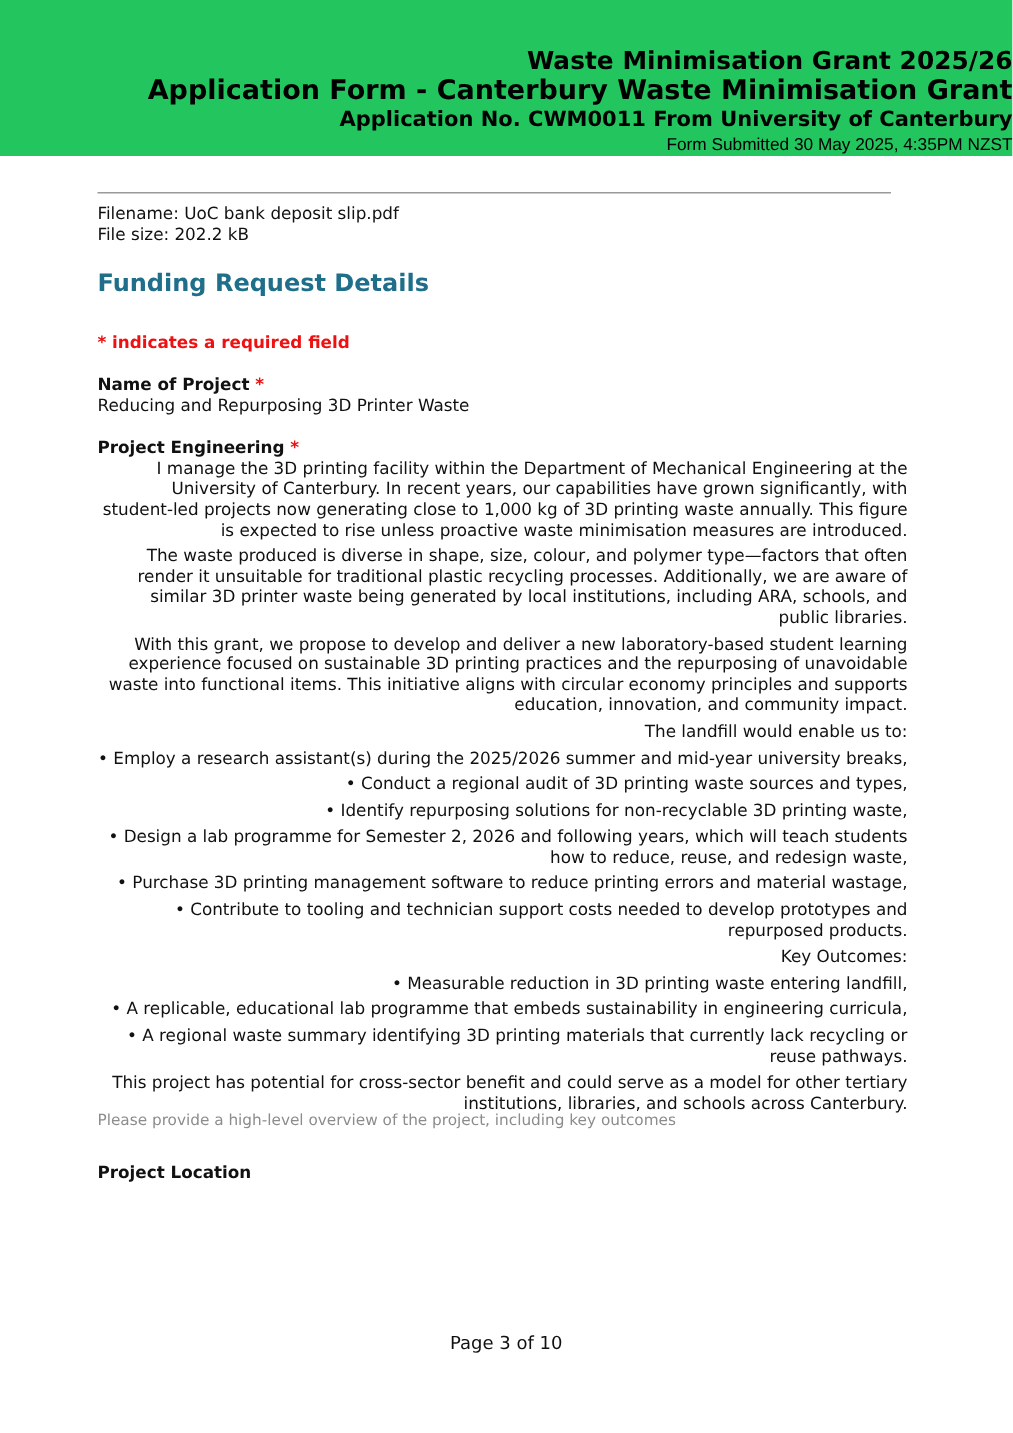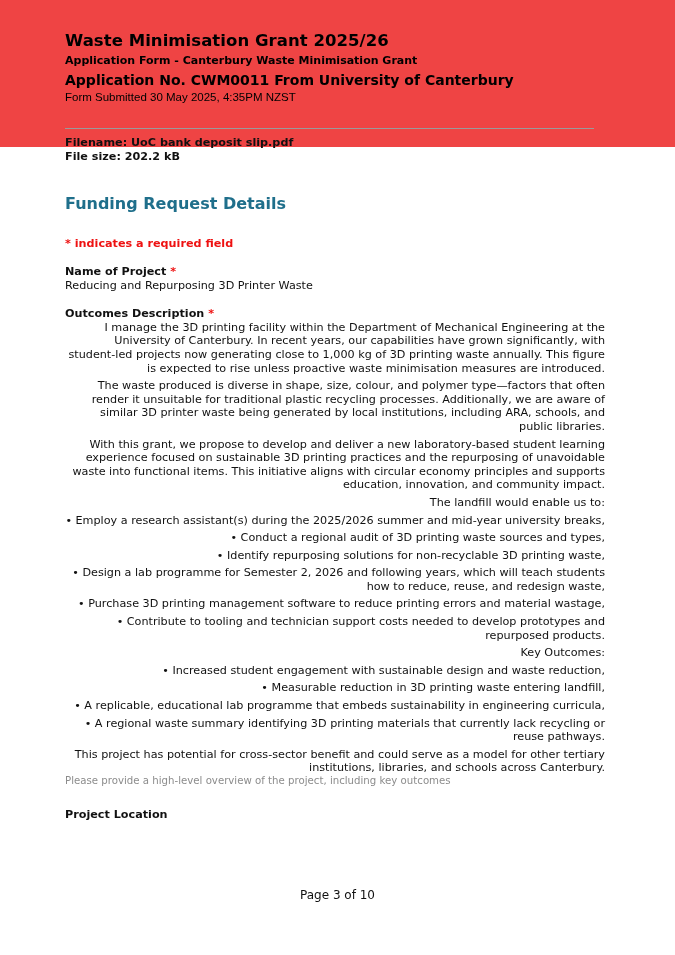--- a/index.html
+++ b/index.html
@@ -1,34 +1,35 @@
 <!DOCTYPE html>
 <html><head>
   <meta charset="utf-8">
   <style>
     * { box-sizing: border-box; margin: 0; padding: 0; }
     html, body { width: 675px; height: 955px; background: #ffffff; overflow: hidden; }
     body { font-family: "DejaVu Sans", sans-serif; color: #111; position: relative; }
 
     .header {
-      position: absolute; left: 0; top: 0; width: 675px; height: 147px;
-      background: #ef4444;
+      position: absolute; left: 0; top: 0; width: 675px; height: 104px;
+      background: #22c55e;
       padding: 31px 0 0 65px;
+      text-align: right;
     }
     .header .t1 { font-size: 16.5px; font-weight: bold; line-height: 20px; color: #000; letter-spacing: 0.05px; }
-    .header .t2 { font-size: 11px; font-weight: bold; line-height: 20px; color: #000; }
+    .header .t2 { font-size: 18px; font-weight: bold; line-height: 20px; color: #000; }
     .header .t3 { font-size: 14px; font-weight: bold; line-height: 19px; color: #000; }
     .header .t4 { font-family: "Liberation Sans", sans-serif; font-size: 11.5px; line-height: 15px; color: #000; }
 
     .rule { position: absolute; left: 65px; top: 128px; width: 529px; height: 1px; background: #9a9a9a; }
 
     .content { position: absolute; left: 65px; top: 136px; width: 540px; font-size: 11.2px; line-height: 13.6px; }
-    .file-info div { white-space: nowrap; font-weight: bold; }
+    .file-info div { white-space: nowrap; }
 
-    .section-title { margin-top: 31px; font-size: 16px; font-weight: bold; color: #1f6f8b; line-height: 20px; }
+    .section-title { margin-top: 16px; font-size: 16px; font-weight: bold; color: #1f6f8b; line-height: 20px; }
     .required-note { margin-top: 23px; color: #ee1111; font-weight: bold; font-size: 11.2px; line-height: 14px; }
 
     .field-label { font-weight: bold; color: #111; line-height: 14px; }
     .req-star { color: #ee1111; }
     .field-value { color: #111; }
 
     .f-name { margin-top: 14px; }
     .f-desc { margin-top: 14px; }
     .f-loc { margin-top: 21px; }
 
@@ -61,36 +62,35 @@
   <div class="f-name">
     <div class="field-label">
       <span>Name of Project</span>
       <span class="req-star">*</span>
     </div>
     <div class="field-value">Reducing and Repurposing 3D Printer Waste</div>
   </div>
 
   <div class="f-desc">
     <div class="field-label">
-      <span>Outcomes Description</span>
+      <span>Project Engineering</span>
       <span class="req-star">*</span>
     </div>
     <div class="field-value">
       <div class="para">I manage the 3D printing facility within the Department of Mechanical Engineering at the University of Canterbury. In recent years, our capabilities have grown significantly, with student-led projects now generating close to 1,000 kg of 3D printing waste annually. This figure is expected to rise unless proactive waste minimisation measures are introduced.</div>
       <div class="para">The waste produced is diverse in shape, size, colour, and polymer type—factors that often render it unsuitable for traditional plastic recycling processes. Additionally, we are aware of similar 3D printer waste being generated by local institutions, including ARA, schools, and public libraries.</div>
       <div class="para">With this grant, we propose to develop and deliver a new laboratory-based student learning experience focused on sustainable 3D printing practices and the repurposing of unavoidable waste into functional items. This initiative aligns with circular economy principles and supports education, innovation, and community impact.</div>
       <div class="para">The landfill would enable us to:</div>
       <div class="para">• Employ a research assistant(s) during the 2025/2026 summer and mid-year university breaks,</div>
       <div class="para">• Conduct a regional audit of 3D printing waste sources and types,</div>
       <div class="para">• Identify repurposing solutions for non-recyclable 3D printing waste,</div>
       <div class="para">• Design a lab programme for Semester 2, 2026 and following years, which will teach students how to reduce, reuse, and redesign waste,</div>
       <div class="para">• Purchase 3D printing management software to reduce printing errors and material wastage,</div>
       <div class="para">• Contribute to tooling and technician support costs needed to develop prototypes and repurposed products.</div>
       <div class="para">Key Outcomes:</div>
-      <div class="para">• Increased student engagement with sustainable design and waste reduction,</div>
       <div class="para">• Measurable reduction in 3D printing waste entering landfill,</div>
       <div class="para">• A replicable, educational lab programme that embeds sustainability in engineering curricula,</div>
       <div class="para">• A regional waste summary identifying 3D printing materials that currently lack recycling or reuse pathways.</div>
       <div class="para">This project has potential for cross-sector benefit and could serve as a model for other tertiary institutions, libraries, and schools across Canterbury.</div>
     </div>
     <div class="help-text">Please provide a high-level overview of the project, including key outcomes</div>
   </div>
 
   <div class="f-loc">
     <div class="field-label">

